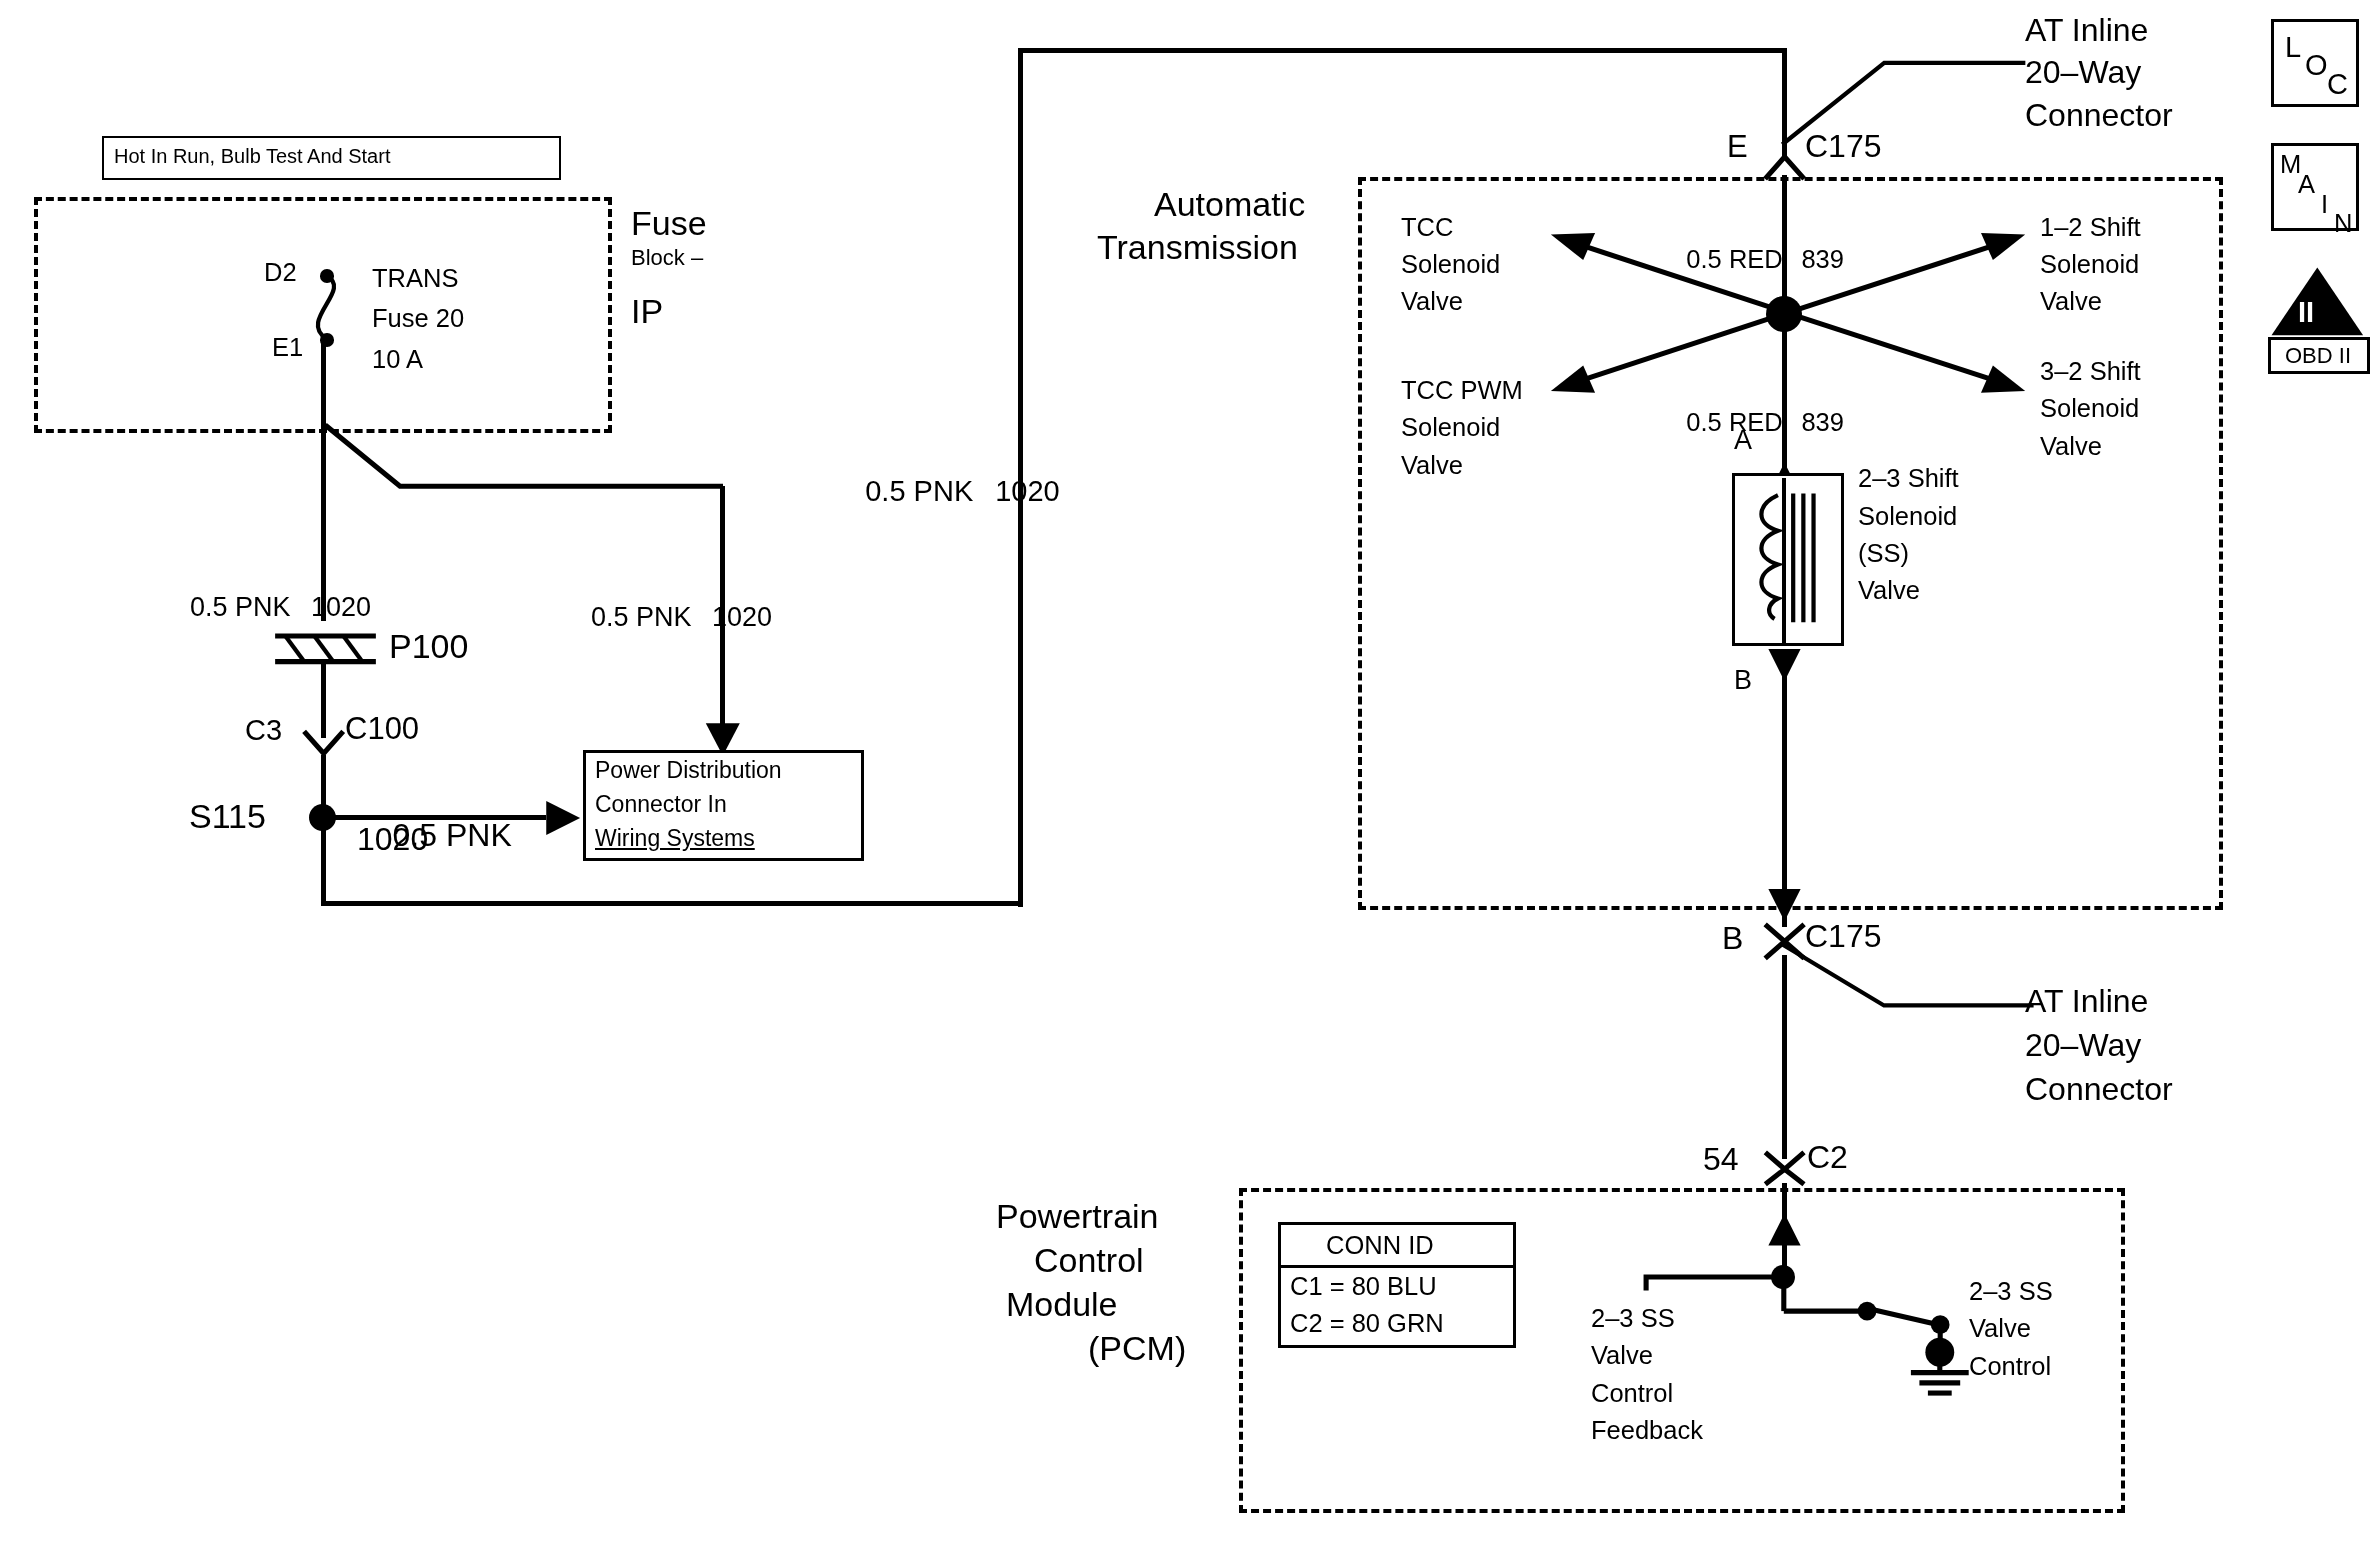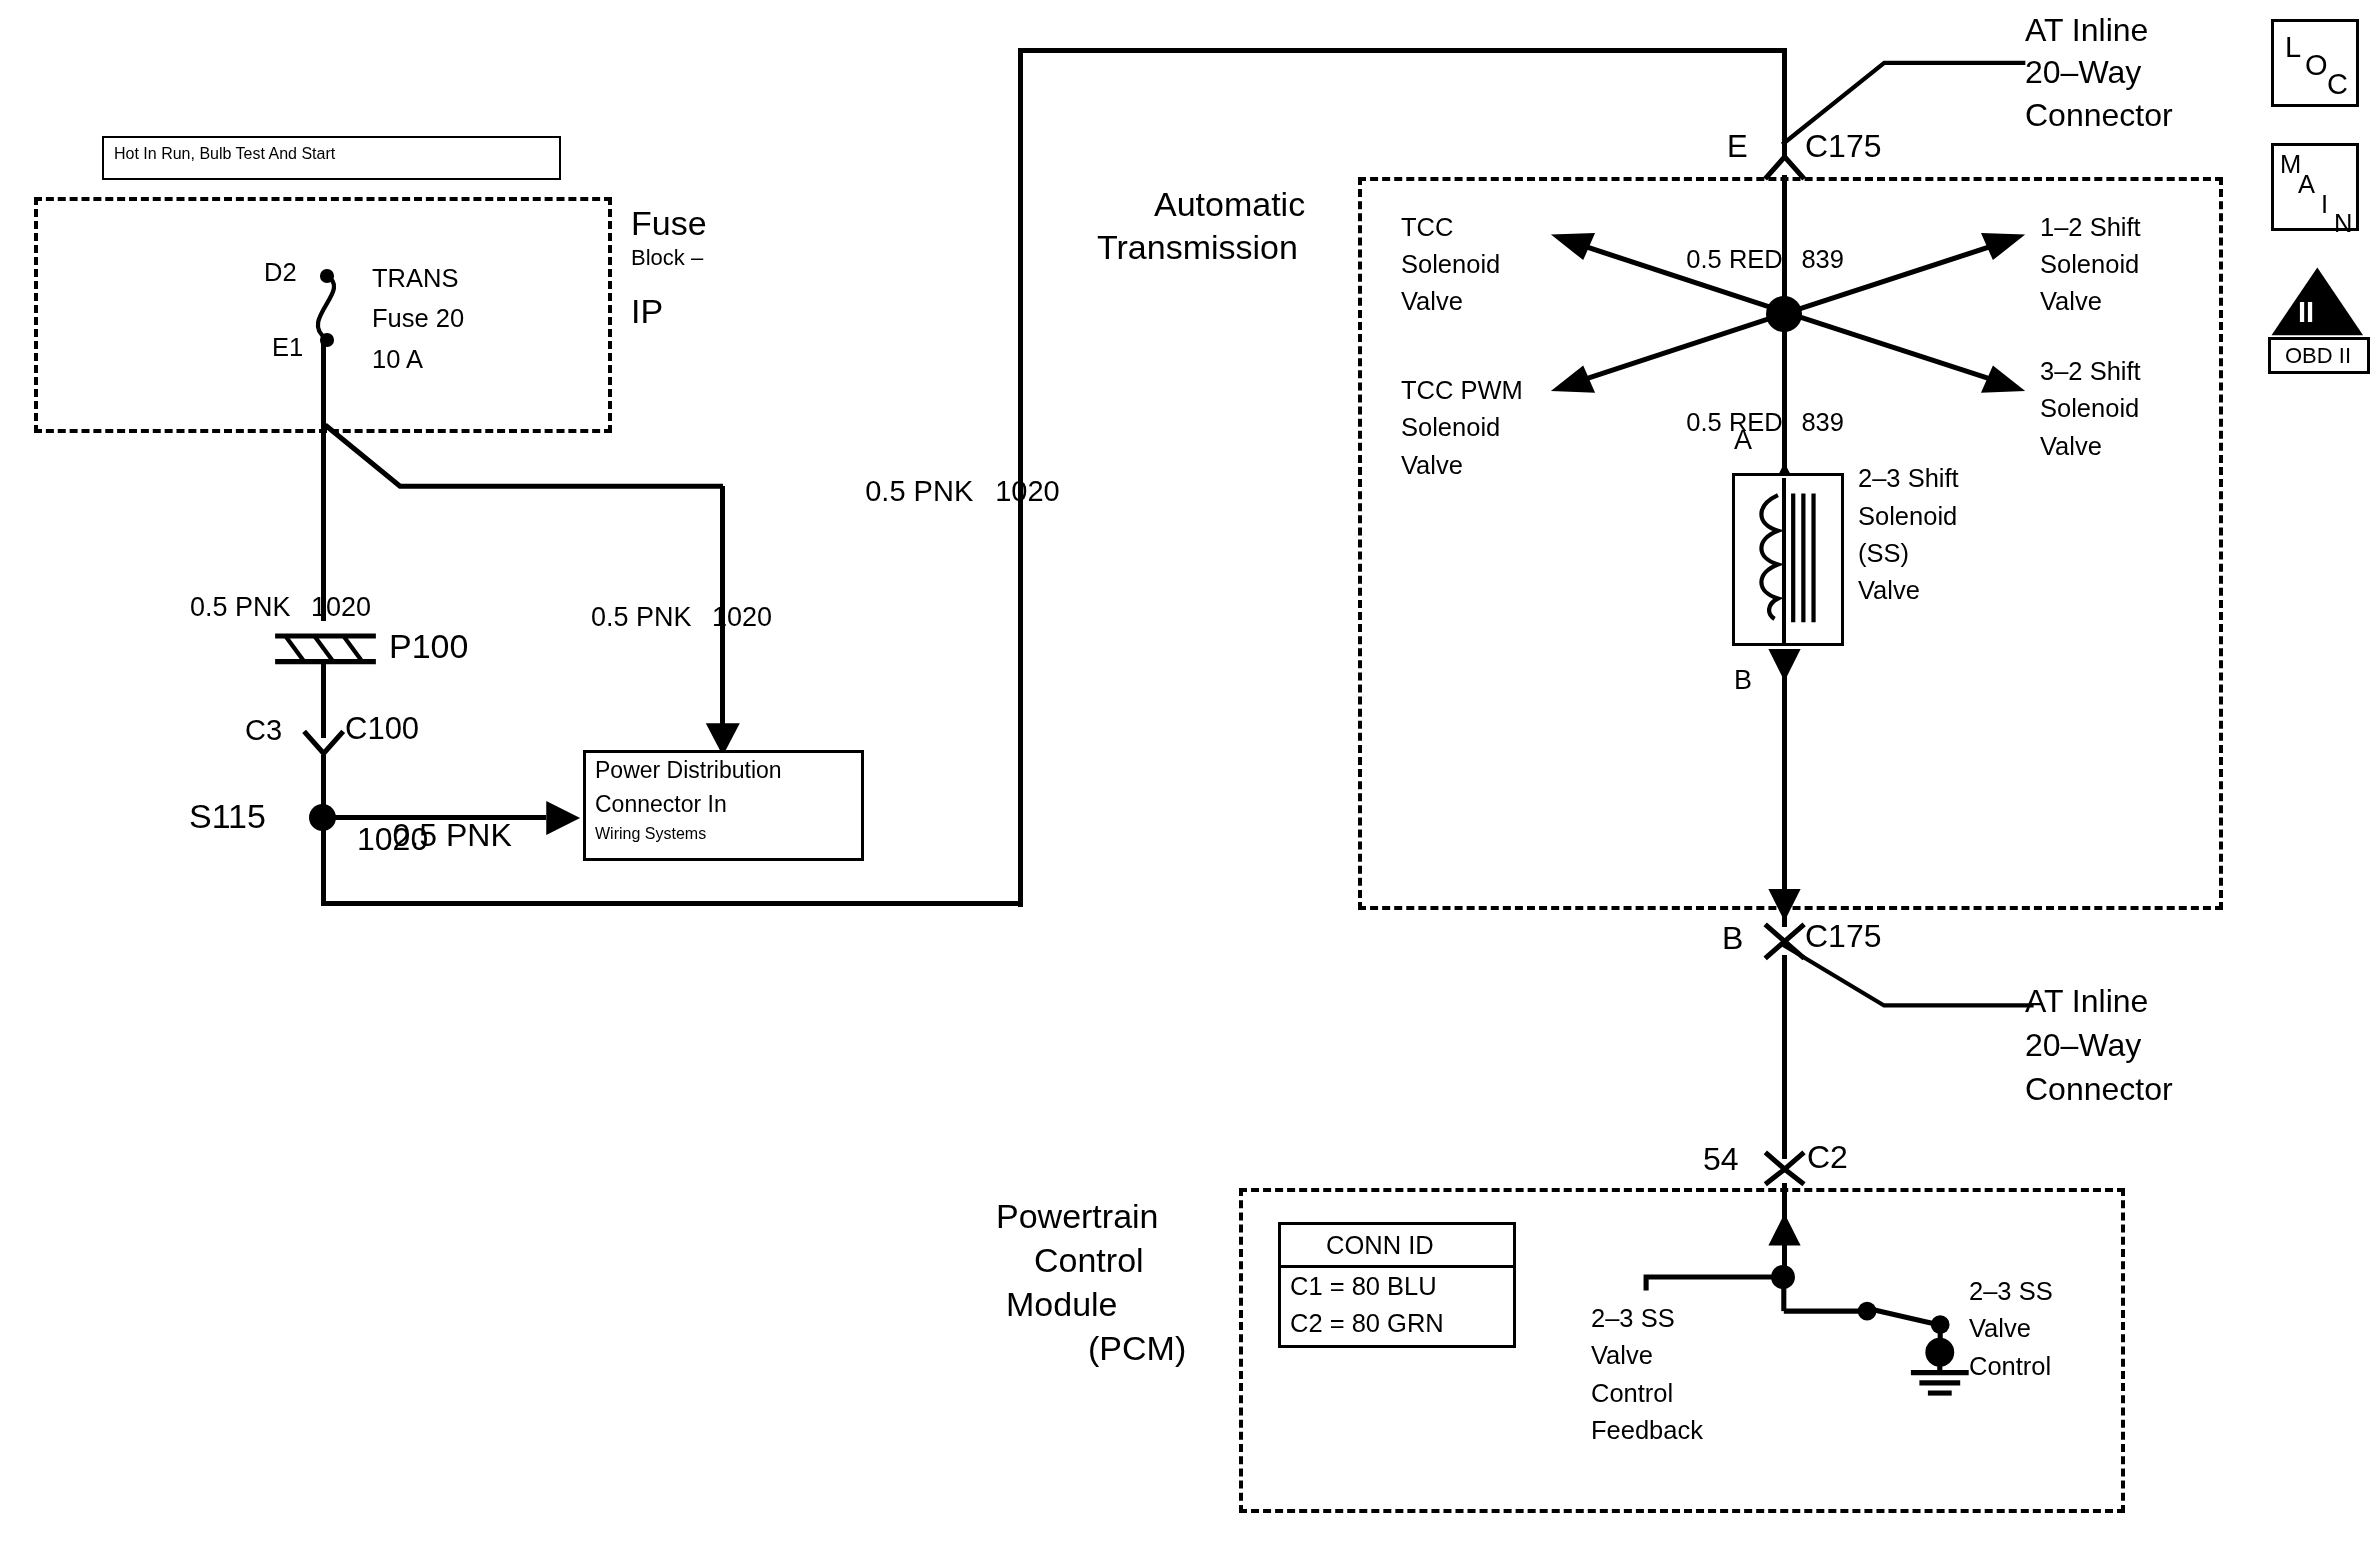--- a/index.html
+++ b/index.html
@@ -51,21 +51,21 @@
     border-radius: 50%;
   }
   svg { position: absolute; overflow: visible; }
 </style>
 </head>
 <body>
 
 <div id="canvas">
 
   <div class="thinbox" style="left:102px; top:136px; width:459px; height:44px;"></div>
-  <div class="txt" style="left:114px; top:145px; font-size:16px;">Hot In Run, Bulb Test And Start</div>
+  <div class="txt" style="left:114px; top:145px; font-size:20px;">Hot In Run, Bulb Test And Start</div>
 
   <div class="dashbox" style="left:34px; top:197px; width:578px; height:236px;"></div>
 
   <div class="txt" style="left:631px; top:204px; font-size:34px;">Fuse</div>
   <div class="txt" style="left:631px; top:245px; font-size:22px;">Block –</div>
   <div class="txt" style="left:631px; top:292px; font-size:34px;">IP</div>
 
   <div class="txt" style="left:264px; top:258px; font-size:25.5px;">D2</div>
   <div class="txt" style="left:264px; top:333px; font-size:25.5px;margin-left:8px;">E1</div>
 
@@ -125,21 +125,21 @@
   </svg>
 
   <div class="txt" style="left:357px; top:780px; font-size:32px;">
     <span>0.5 PNK</span>
   </div>
   <div class="txt" style="left:357px; top:821px; font-size:32px;">1020</div>
 
   <div class="solidbox" style="left:583px; top:750px; width:281px; height:111px;"></div>
   <div class="txt" style="left:595px; top:757px; font-size:23px;">Power Distribution</div>
   <div class="txt" style="left:595px; top:791px; font-size:23px;">Connector In</div>
-  <div class="txt" style="left:595px; top:825px; font-size:16px;">Wiring Systems</div>
+  <div class="txt" style="left:595px; top:825px; font-size:23px;text-decoration:underline;">Wiring Systems</div>
 
   <div class="line" style="left:321px; top:816px; width:5.1px; height:90px;"></div>
   <div class="line" style="left:321px; top:901px; width:702px; height:5.1px;"></div>
   <div class="line" style="left:1018px; top:48px; width:5.1px; height:859px;"></div>
   <div class="line" style="left:1018px; top:48px; width:768px; height:5.1px;"></div>
   <div class="line" style="left:1782px; top:48px; width:5.1px; height:111px;"></div>
 
   <div class="txt" style="left:833px; top:442px; font-size:29px;">
     <span>0.5 PNK</span><span style="display:inline-block;width:22px;"></span><span>1020</span>
   </div>

